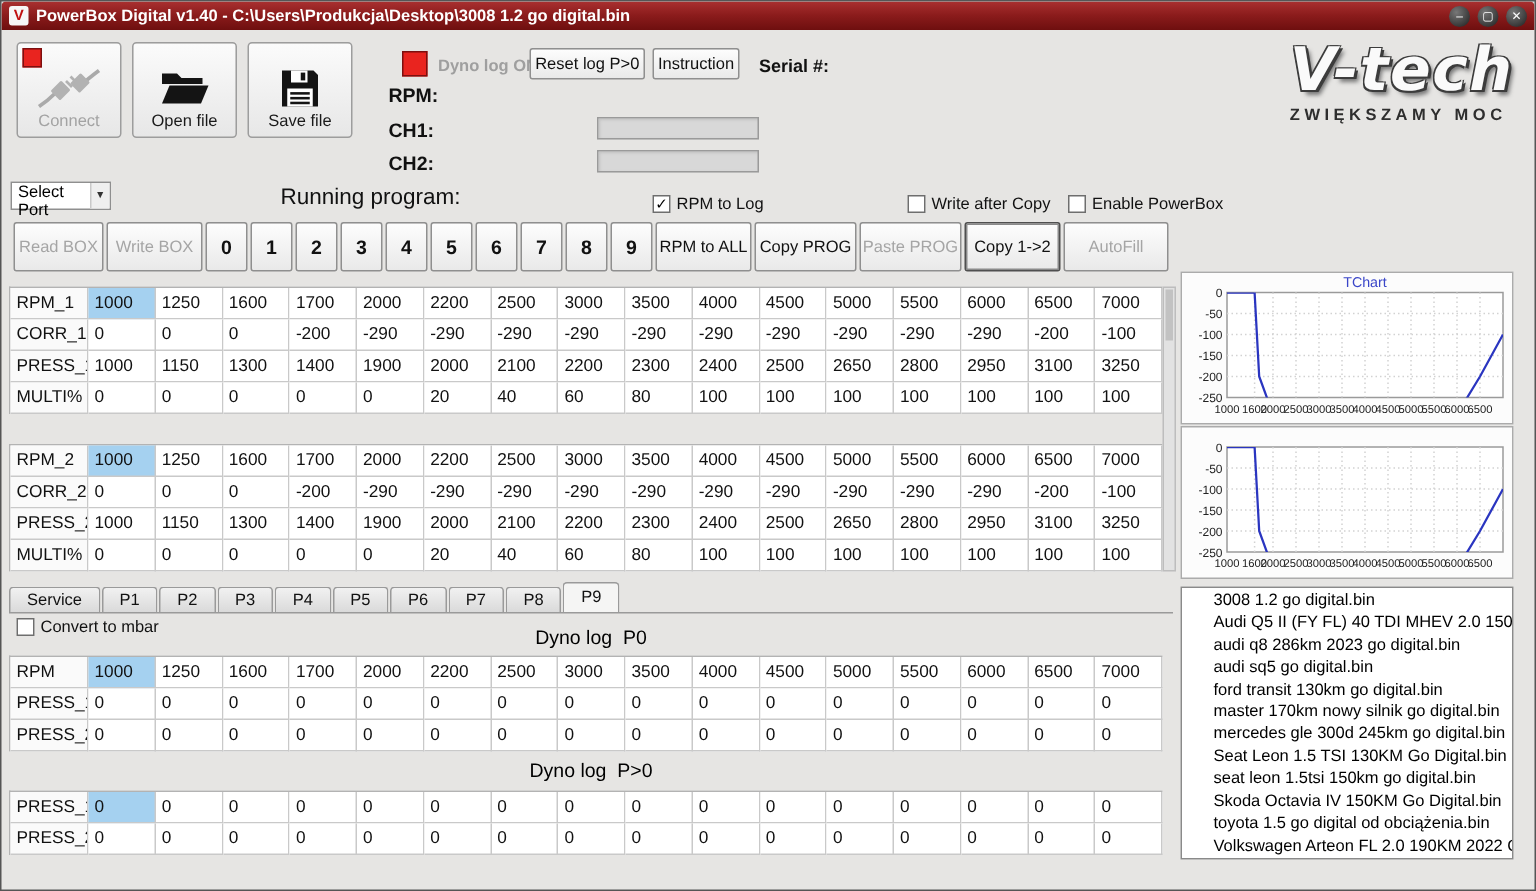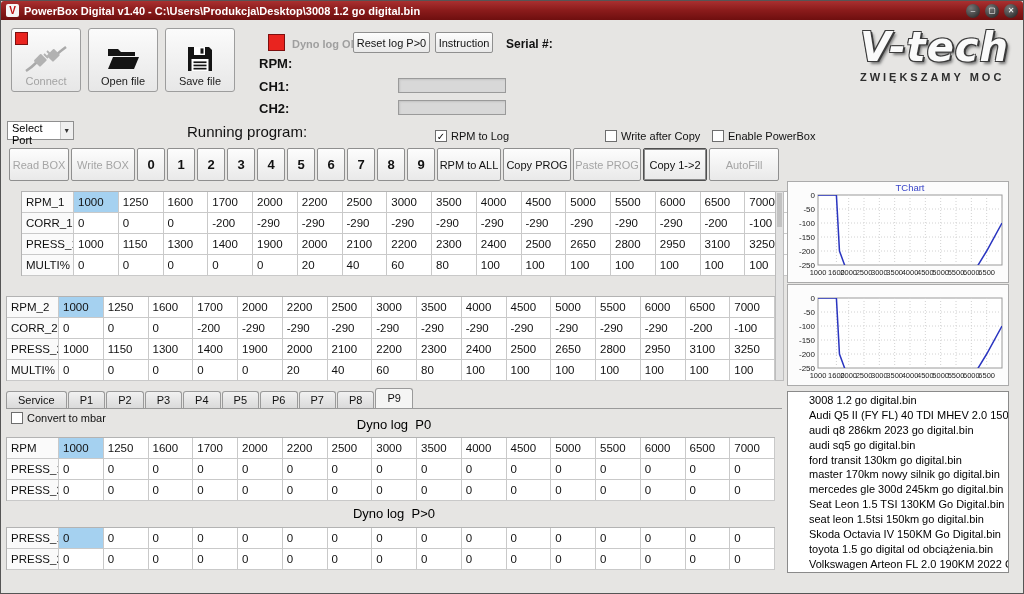--- a/index.html
+++ b/index.html
@@ -176,21 +176,21 @@
         <div class="btn digit">8</div>
         <div class="btn digit">9</div>
       </div>
     <div class="btn" style="width:64px">RPM to ALL</div>
     <div class="btn" style="width:68px">Copy PROG</div>
     <div class="btn disabled" style="width:68px">Paste PROG</div>
     <div class="btn default" style="width:64px">Copy 1-&gt;2</div>
     <div class="btn disabled" style="width:70px">AutoFill</div>
   </div>
 
-  <div class="tbl" style="left: 20px; top: 190px; grid-template-columns: 52px repeat(16, 1fr);">
+  <div class="tbl" style="left: 5px; top: 190px; grid-template-columns: 52px repeat(16, 1fr);">
       <div class="tcell tlabel">RPM_1</div>
       <div class="tcell hl">1000</div>
       <div class="tcell">1250</div>
       <div class="tcell">1600</div>
       <div class="tcell">1700</div>
       <div class="tcell">2000</div>
       <div class="tcell">2200</div>
       <div class="tcell">2500</div>
       <div class="tcell">3000</div>
       <div class="tcell">3500</div>

